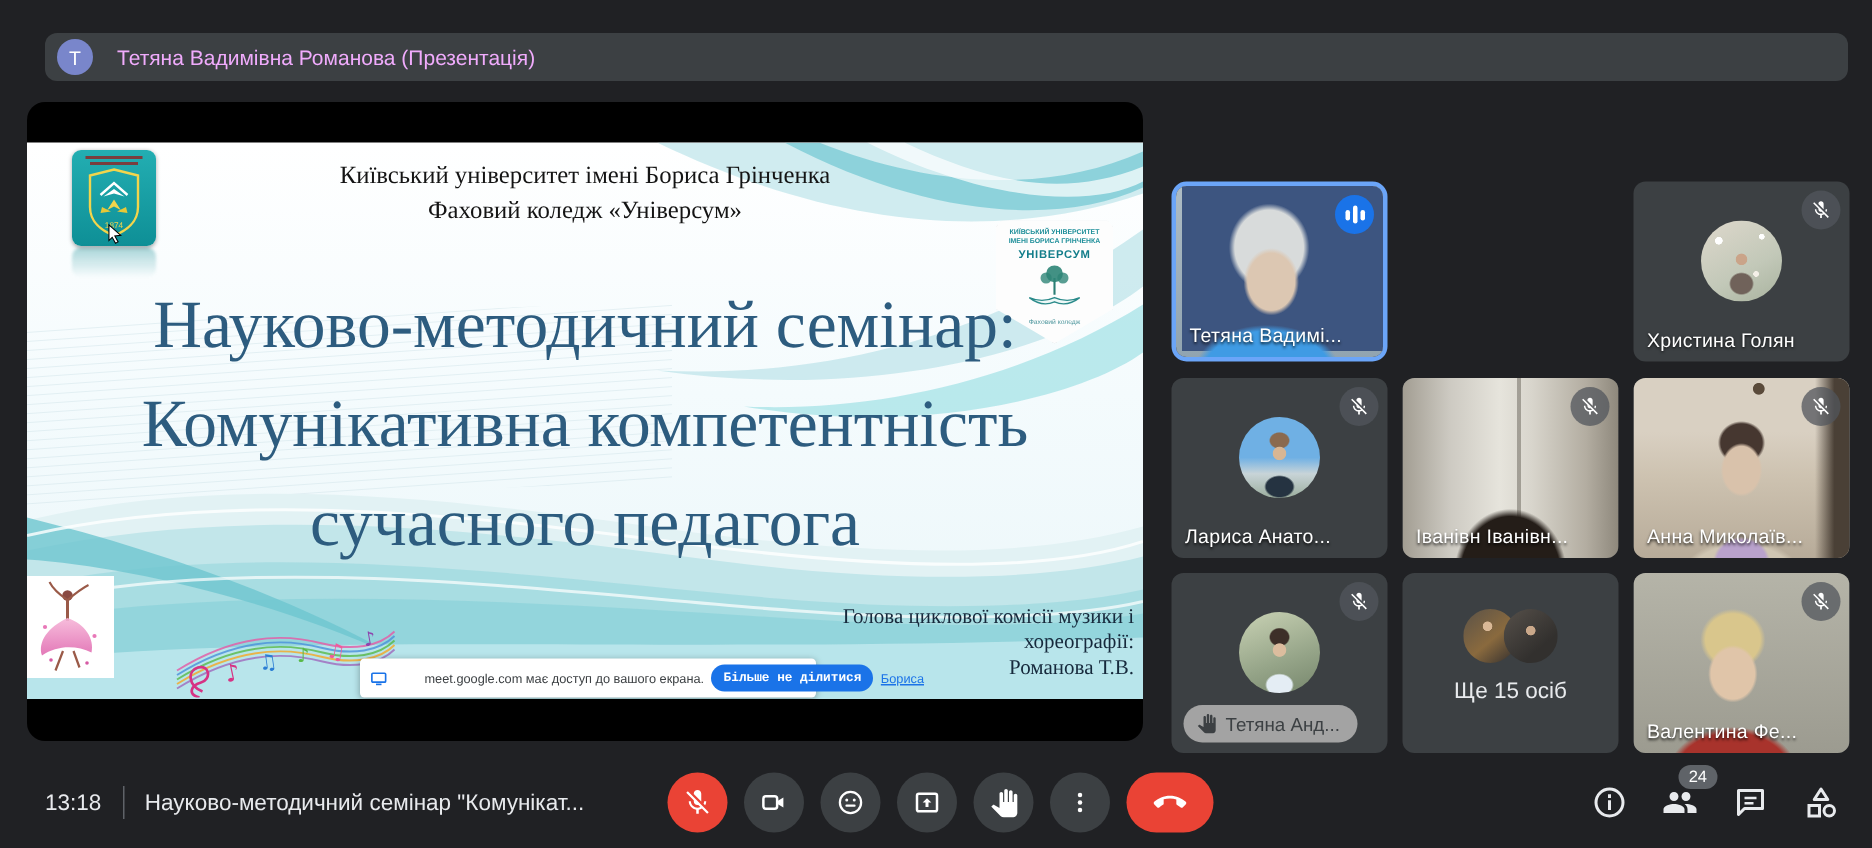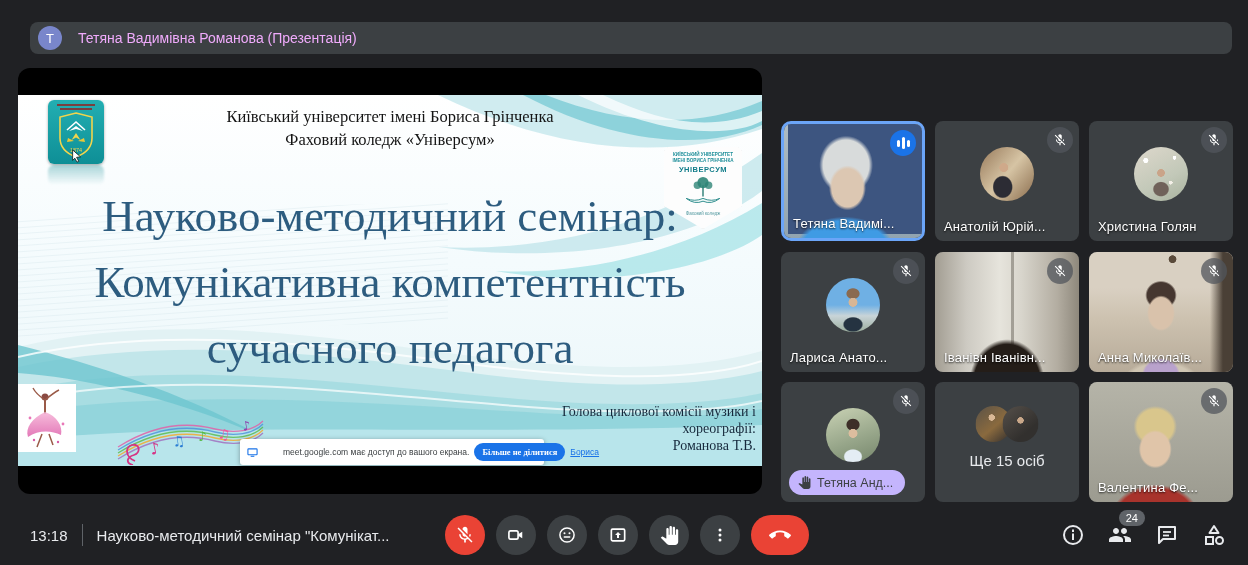--- a/index.html
+++ b/index.html
@@ -26,35 +26,35 @@
   .logo-right{position:absolute;left:646px;top:12px;width:78px;height:82px;background:#fdfdfd;clip-path:polygon(5% 0,95% 0,100% 5%,100% 72%,50% 100%,0 72%,0 5%);text-align:center;box-shadow:0 1px 3px rgba(0,0,0,.2);margin-top:40px;}
   .lr-head{font-size:4.6px;font-weight:bold;color:#1f8f9a;line-height:5.5px;padding:5px 6px 0;}
   .lr-name{font-size:7.5px;font-weight:bold;color:#127d8a;letter-spacing:.5px;margin-top:2px;}
   .lr-sub{font-size:4.5px;color:#51989f;margin-top:1px;}
 
   .ballerina{position:absolute;left:0;top:289px;width:58px;height:68px;background:#fff;}
   .music-notes{position:absolute;left:95px;top:310px;width:155px;height:60px;}
 
   .share-toast{position:absolute;left:222px;top:344px;width:304px;height:26px;background:#fff;border-radius:3px;box-shadow:0 1px 5px rgba(0,0,0,.35);display:flex;align-items:center;gap:5px;padding:0 7px;box-sizing:border-box;}
   .toast-msg{font-size:8.5px;color:#3c4043;white-space:nowrap;margin-left:20px;}
-  .toast-btn{background:#1a73e8;color:#fff;border:none;border-radius:11px;font-size:8.5px;font-weight:bold;padding:4px 8px;white-space:nowrap;font-family:Liberation Serif, serif;}
+  .toast-btn{background:#1a73e8;color:#fff;border:none;border-radius:11px;font-size:8.5px;font-weight:bold;padding:4px 8px;white-space:nowrap;font-family:Liberation Mono, monospace;}
   .toast-link{color:#1a73e8;text-decoration:underline;font-size:8.5px;white-space:nowrap;}
   .toast-icon{flex:0 0 auto;display:flex;}
 
   
   .tile{position:absolute;width:144px;height:120px;border-radius:8px;background:#3c4043;overflow:hidden;box-sizing:border-box;margin-top:28px;}
   .tile.active{border:3px solid #6ba5f8;border-radius:10px;}
   .tile .video{position:absolute;inset:0;background-repeat:no-repeat;background-size:100% 100%;}
   .name-label{position:absolute;left:9px;bottom:7px;color:#fff;font-size:13px;font-weight:500;letter-spacing:.2px;text-shadow:0 1px 2px rgba(0,0,0,.85);white-space:nowrap;}
   .mic-off-badge{position:absolute;top:6px;right:6px;width:26px;height:26px;border-radius:50%;background:rgba(82,86,92,.75);display:flex;align-items:center;justify-content:center;}
   .audio-ind{position:absolute;top:6px;right:6px;width:26px;height:26px;border-radius:50%;background:#1a73e8;display:flex;align-items:center;justify-content:center;gap:2px;}
   .audio-ind span{width:3px;background:#fff;border-radius:2px;display:block;}
   .audio-ind span:nth-child(1){height:7px;} .audio-ind span:nth-child(2){height:12px;} .audio-ind span:nth-child(3){height:7px;}
   .avatar-lg{position:absolute;left:50%;top:44%;transform:translate(-50%,-50%);width:54px;height:54px;border-radius:50%;background-repeat:no-repeat;background-size:100% 100%;}
-  .hand-pill{position:absolute;left:8px;bottom:7px;height:25px;background:#c4b5fd;border-radius:13px;display:flex;align-items:center;gap:6px;padding:0 12px 0 9px;color:#3c4043;font-size:12.5px;font-weight:500;white-space:nowrap;}
+  .hand-pill{position:absolute;left:8px;bottom:7px;height:25px;background:#a3a3a3;border-radius:13px;display:flex;align-items:center;gap:6px;padding:0 12px 0 9px;color:#3c4043;font-size:12.5px;font-weight:500;white-space:nowrap;}
   .ovf-avatars{position:absolute;left:50%;top:24px;transform:translateX(-50%);display:flex;}
   .ovf-avatars .av{width:36px;height:36px;border-radius:50%;background-repeat:no-repeat;background-size:100% 100%;}
   .ovf-avatars .av+.av{margin-left:-9px;}
   .ovf-label{position:absolute;top:70px;left:0;right:0;text-align:center;color:#e8eaed;font-size:15px;}
 
   
   .v-tetyana{background-image:
     radial-gradient(ellipse 28px 34px at 46% 56%, #dcc7b2 0 56%, rgba(220,199,178,0) 66%),
     radial-gradient(ellipse 78px 52px at 44% 110%, #3f9be4 0 55%, rgba(63,155,228,0) 63%),
     radial-gradient(ellipse 44px 48px at 45% 36%, #d8dbdb 0 52%, rgba(216,219,219,0) 61%),
@@ -264,29 +264,20 @@
   <div class="tile active" style="left:781px;top:93px;">
     <div class="video v-tetyana"></div>
     <div class="audio-ind">
         <span></span>
         <span></span>
         <span></span>
       </div>
     <div class="name-label">Тетяна Вадимі...</div>
   </div>
 
-  <div class="tile" style="left:935px;top:93px;">
-    <div class="avatar-lg a-anatoliy"></div>
-    <div class="mic-off-badge">
-      <svg viewBox="0 0 24 24" width="14" height="14">
-          <path fill="#fff" d="M19 11h-1.7c0 .74-.16 1.43-.43 2.05l1.23 1.23c.56-.98.9-2.09.9-3.28zm-4.02.17c0-.06.02-.11.02-.17V5c0-1.66-1.34-3-3-3S9 3.34 9 5v.18l5.98 5.99zM4.27 3L3 4.27l6.01 6.01V11c0 1.66 1.33 3 2.99 3 .22 0 .44-.03.65-.08l1.66 1.66c-.71.33-1.5.52-2.31.52-2.76 0-5.3-2.1-5.3-5.1H5c0 3.41 2.72 6.23 6 6.72V21h2v-3.28c.91-.13 1.77-.45 2.54-.9L19.73 21 21 19.73 4.27 3z"></path>
-        </svg>
-    </div>
-    <div class="name-label">Анатолій Юрій...</div>
-  </div>
 
   <div class="tile" style="left:1089px;top:93px;">
     <div class="avatar-lg a-khrystyna"></div>
     <div class="mic-off-badge">
       <svg viewBox="0 0 24 24" width="14" height="14">
           <path fill="#fff" d="M19 11h-1.7c0 .74-.16 1.43-.43 2.05l1.23 1.23c.56-.98.9-2.09.9-3.28zm-4.02.17c0-.06.02-.11.02-.17V5c0-1.66-1.34-3-3-3S9 3.34 9 5v.18l5.98 5.99zM4.27 3L3 4.27l6.01 6.01V11c0 1.66 1.33 3 2.99 3 .22 0 .44-.03.65-.08l1.66 1.66c-.71.33-1.5.52-2.31.52-2.76 0-5.3-2.1-5.3-5.1H5c0 3.41 2.72 6.23 6 6.72V21h2v-3.28c.91-.13 1.77-.45 2.54-.9L19.73 21 21 19.73 4.27 3z"></path>
         </svg>
     </div>
     <div class="name-label">Христина Голян</div>
   </div>

